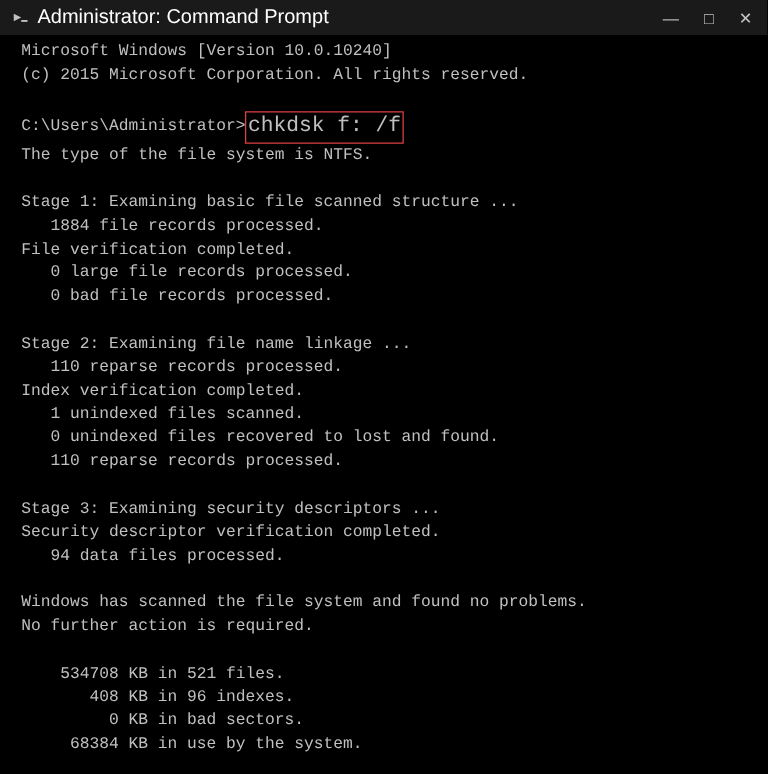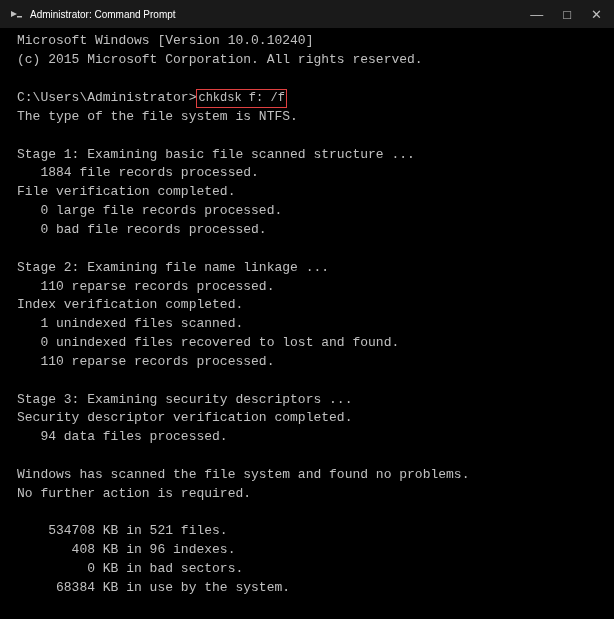--- a/index.html
+++ b/index.html
@@ -37,21 +37,21 @@
     .title-icon {
       width: 16px;
       height: 16px;
       display: flex;
       align-items: center;
       justify-content: center;
     }
 
     .title-text {
       color: #ffffff;
-      font-size: 10px;
+      font-size: 16px;
       font-family: 'Segoe UI', Arial, sans-serif;
     }
 
     .title-controls {
       display: flex;
       align-items: center;
       gap: 12px;
     }
 
     .title-btn {
@@ -81,21 +81,21 @@
       white-space: pre;
       font-size: 13px;
     }
 
     .cmd-highlight {
       background: transparent;
       border: 1.5px solid #e04040;
       color: #c0c0c0;
       padding: 0 1px;
       font-family: 'Courier New', Courier, monospace;
-      font-size: 12px;
+      font-size: 17px;
     }
 
     .empty-line {
       height: 1.45em;
     }
   </style>
 </head>
 <body>
 
 <div>

